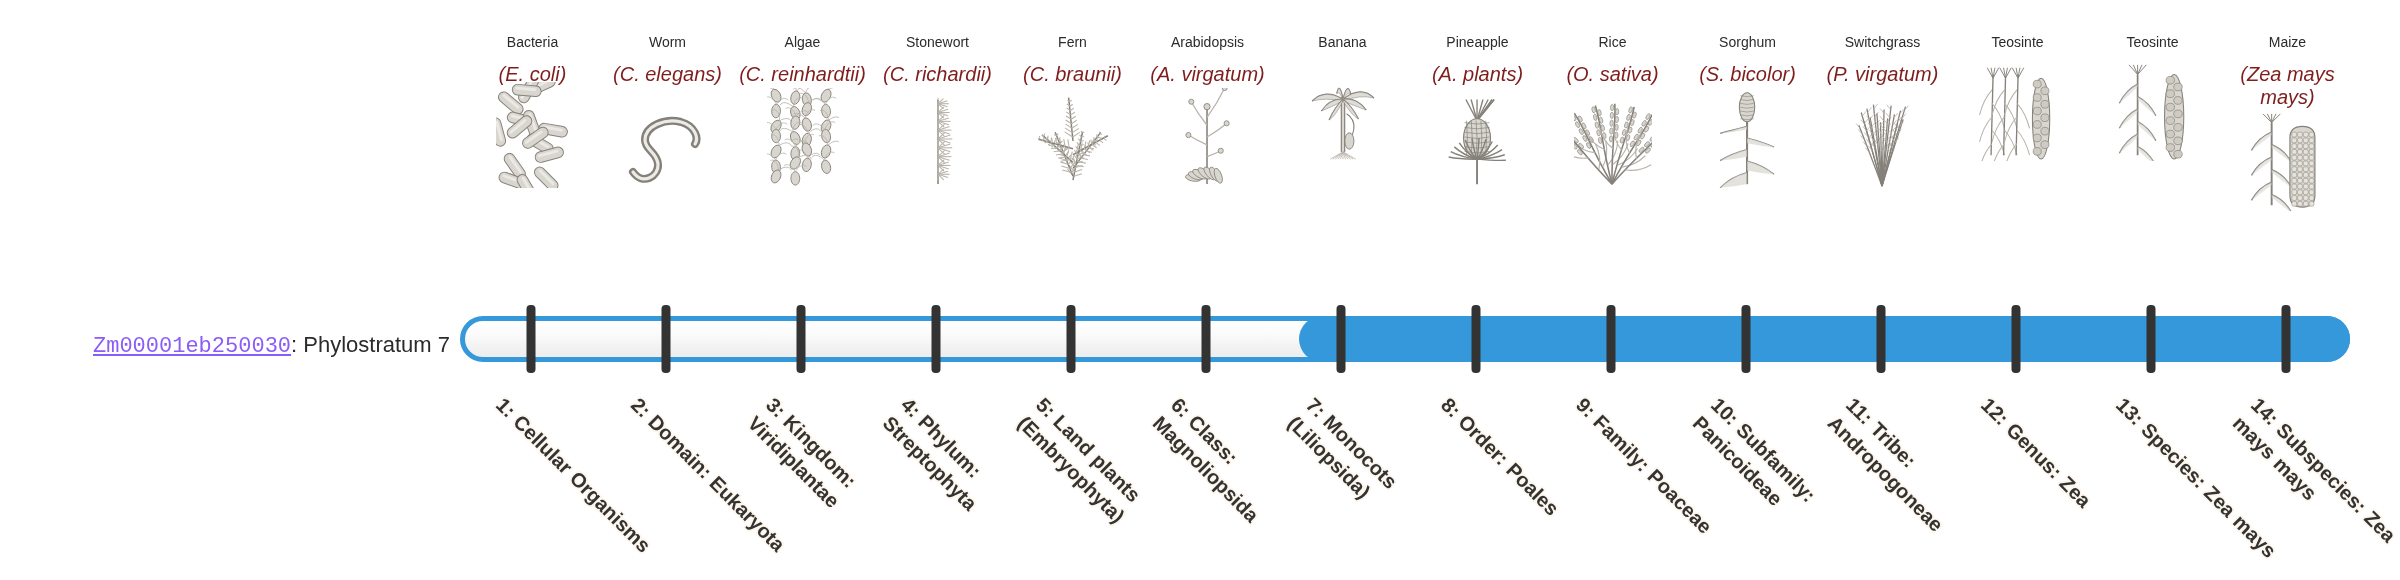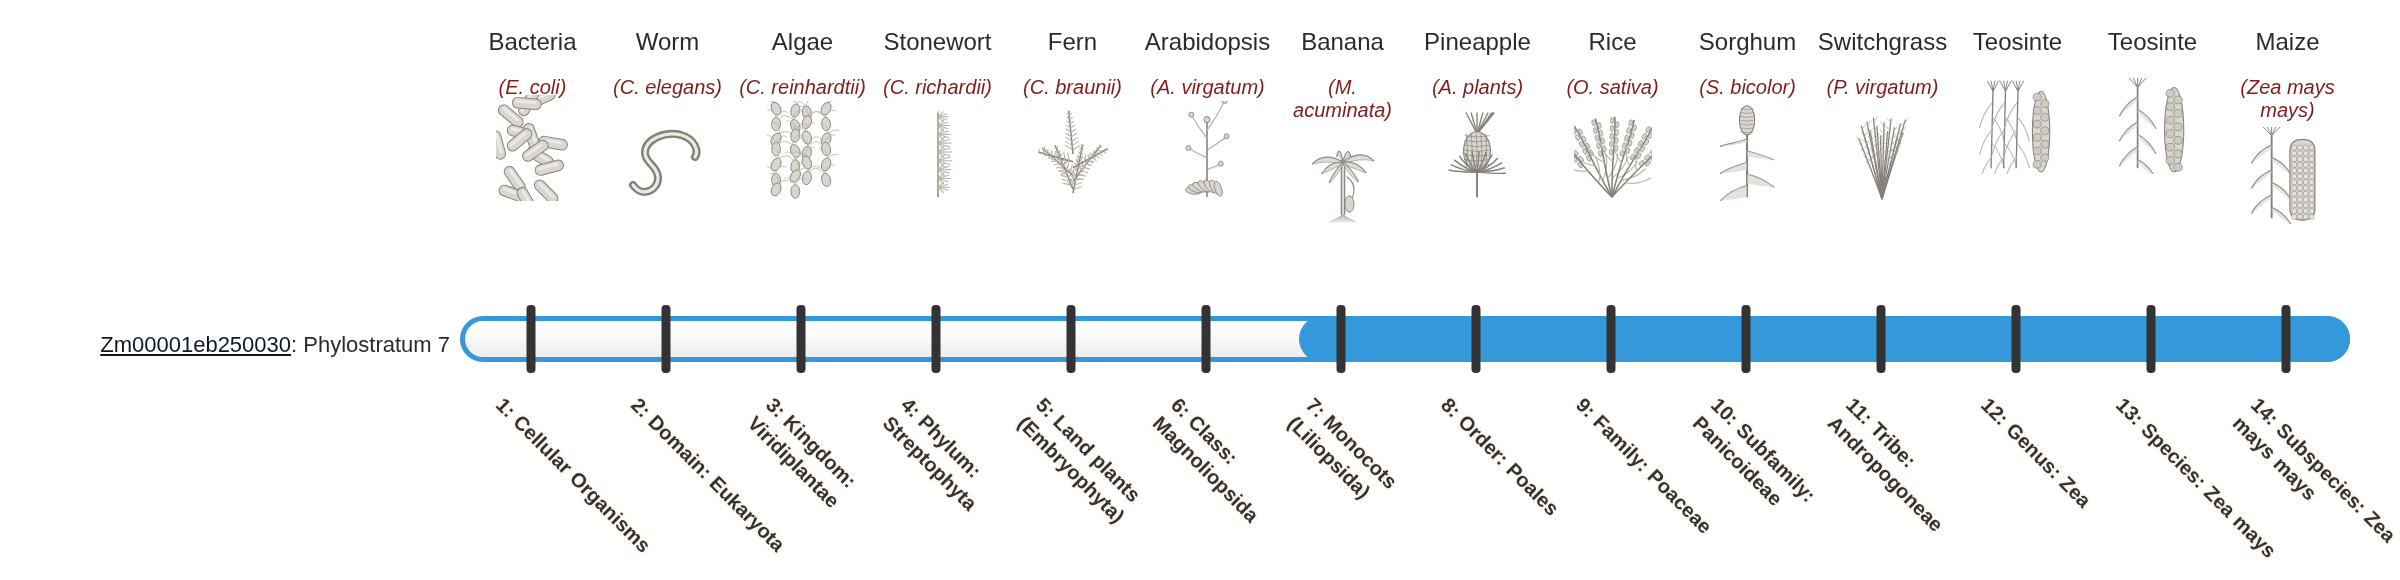--- a/index.html
+++ b/index.html
@@ -17,23 +17,24 @@
   .gene-label{
     position:absolute;
     left:0; top:332px;
     width:450px;
     text-align:right;
     font-size:22px;
     color:#2b2b2b;
     white-space:nowrap;
   }
   .gene-link{
-    color:#0f172a;
+    color:#8b5cf6;
     text-decoration:underline;
     cursor:pointer;
+    font-family:Liberation Mono, monospace;
   }
 
   
   .species-row{
     position:absolute;
     left:465px; top:30px;
     width:1890px; height:275px;
     display:flex;
     align-items:flex-start;
   }
@@ -41,24 +42,24 @@
     flex:1 1 0;
     min-width:0;
     display:flex;
     flex-direction:column;
     align-items:center;
     text-align:center;
     padding:0 2px;
     box-sizing:border-box;
   }
   .species-common{
-    font-size:24px;
+    font-size:14px;
     line-height:24px;
     color:#2b2b2b;
-    margin-bottom:22px;
+    margin-bottom:9px;
   }
   .species-sci{
     font-size:20px;
     line-height:23px;
     font-style:italic;
     color:#7f1d1d;
     margin-bottom:4px;
   }
   .species-art{
     margin-top:auto;
@@ -607,21 +608,20 @@
             <ellipse cx="26.499999999999993" cy="87.93782217350893" rx="8" ry="3.4" transform="rotate(30,26.499999999999993,87.93782217350893)" fill="#d9d6cf" stroke="#85817a" stroke-width="0.8"></ellipse>
             <ellipse cx="31.395277334996045" cy="87.10634572891455" rx="8" ry="3.4" transform="rotate(40,31.395277334996045,87.10634572891455)" fill="#d9d6cf" stroke="#85817a" stroke-width="0.8"></ellipse>
             <ellipse cx="36.60472266500395" cy="87.10634572891455" rx="8" ry="3.4" transform="rotate(50,36.60472266500395,87.10634572891455)" fill="#d9d6cf" stroke="#85817a" stroke-width="0.8"></ellipse>
             <ellipse cx="41.5" cy="87.93782217350893" rx="8" ry="3.4" transform="rotate(60,41.5,87.93782217350893)" fill="#d9d6cf" stroke="#85817a" stroke-width="0.8"></ellipse>
             <ellipse cx="45.49066664678467" cy="89.50048673219422" rx="8" ry="3.4" transform="rotate(70,45.49066664678467,89.50048673219422)" fill="#d9d6cf" stroke="#85817a" stroke-width="0.8"></ellipse>
           </svg>
         </div>
       </div>
       <div class="species">
         <div class="species-common">Banana</div>
-        <div class="species-sci">(M. acuminata)</div>
         <div class="species-art">
           <svg width="80" height="100" viewBox="0 0 80 110">
             <path d="M40 100 L40 40" stroke="#85817a" stroke-width="5" fill="none"></path>
                <path d="M40 100 L40 40" stroke="#d9d6cf" stroke-width="2.4" fill="none"></path>
             <path d="M40 42 Q20 30 6 44" stroke="#85817a" stroke-width="1.3" fill="none"></path>
               <path d="M40 42 Q20 30 6 44 Q21 40 40 44 Z" fill="#d9d6cf" opacity=".85" stroke="#85817a" stroke-width="0.7"></path>
             <path d="M40 42 Q60 26.700000000000003 74 40.7" stroke="#85817a" stroke-width="1.3" fill="none"></path>
               <path d="M40 42 Q60 26.700000000000003 74 40.7 Q59 36.7 40 44 Z" fill="#d9d6cf" opacity=".85" stroke="#85817a" stroke-width="0.7"></path>
             <path d="M40 42 Q26 41 16.200000000000003 55" stroke="#85817a" stroke-width="1.3" fill="none"></path>
               <path d="M40 42 Q26 41 16.200000000000003 55 Q26.700000000000003 51 40 44 Z" fill="#d9d6cf" opacity=".85" stroke="#85817a" stroke-width="0.7"></path>

